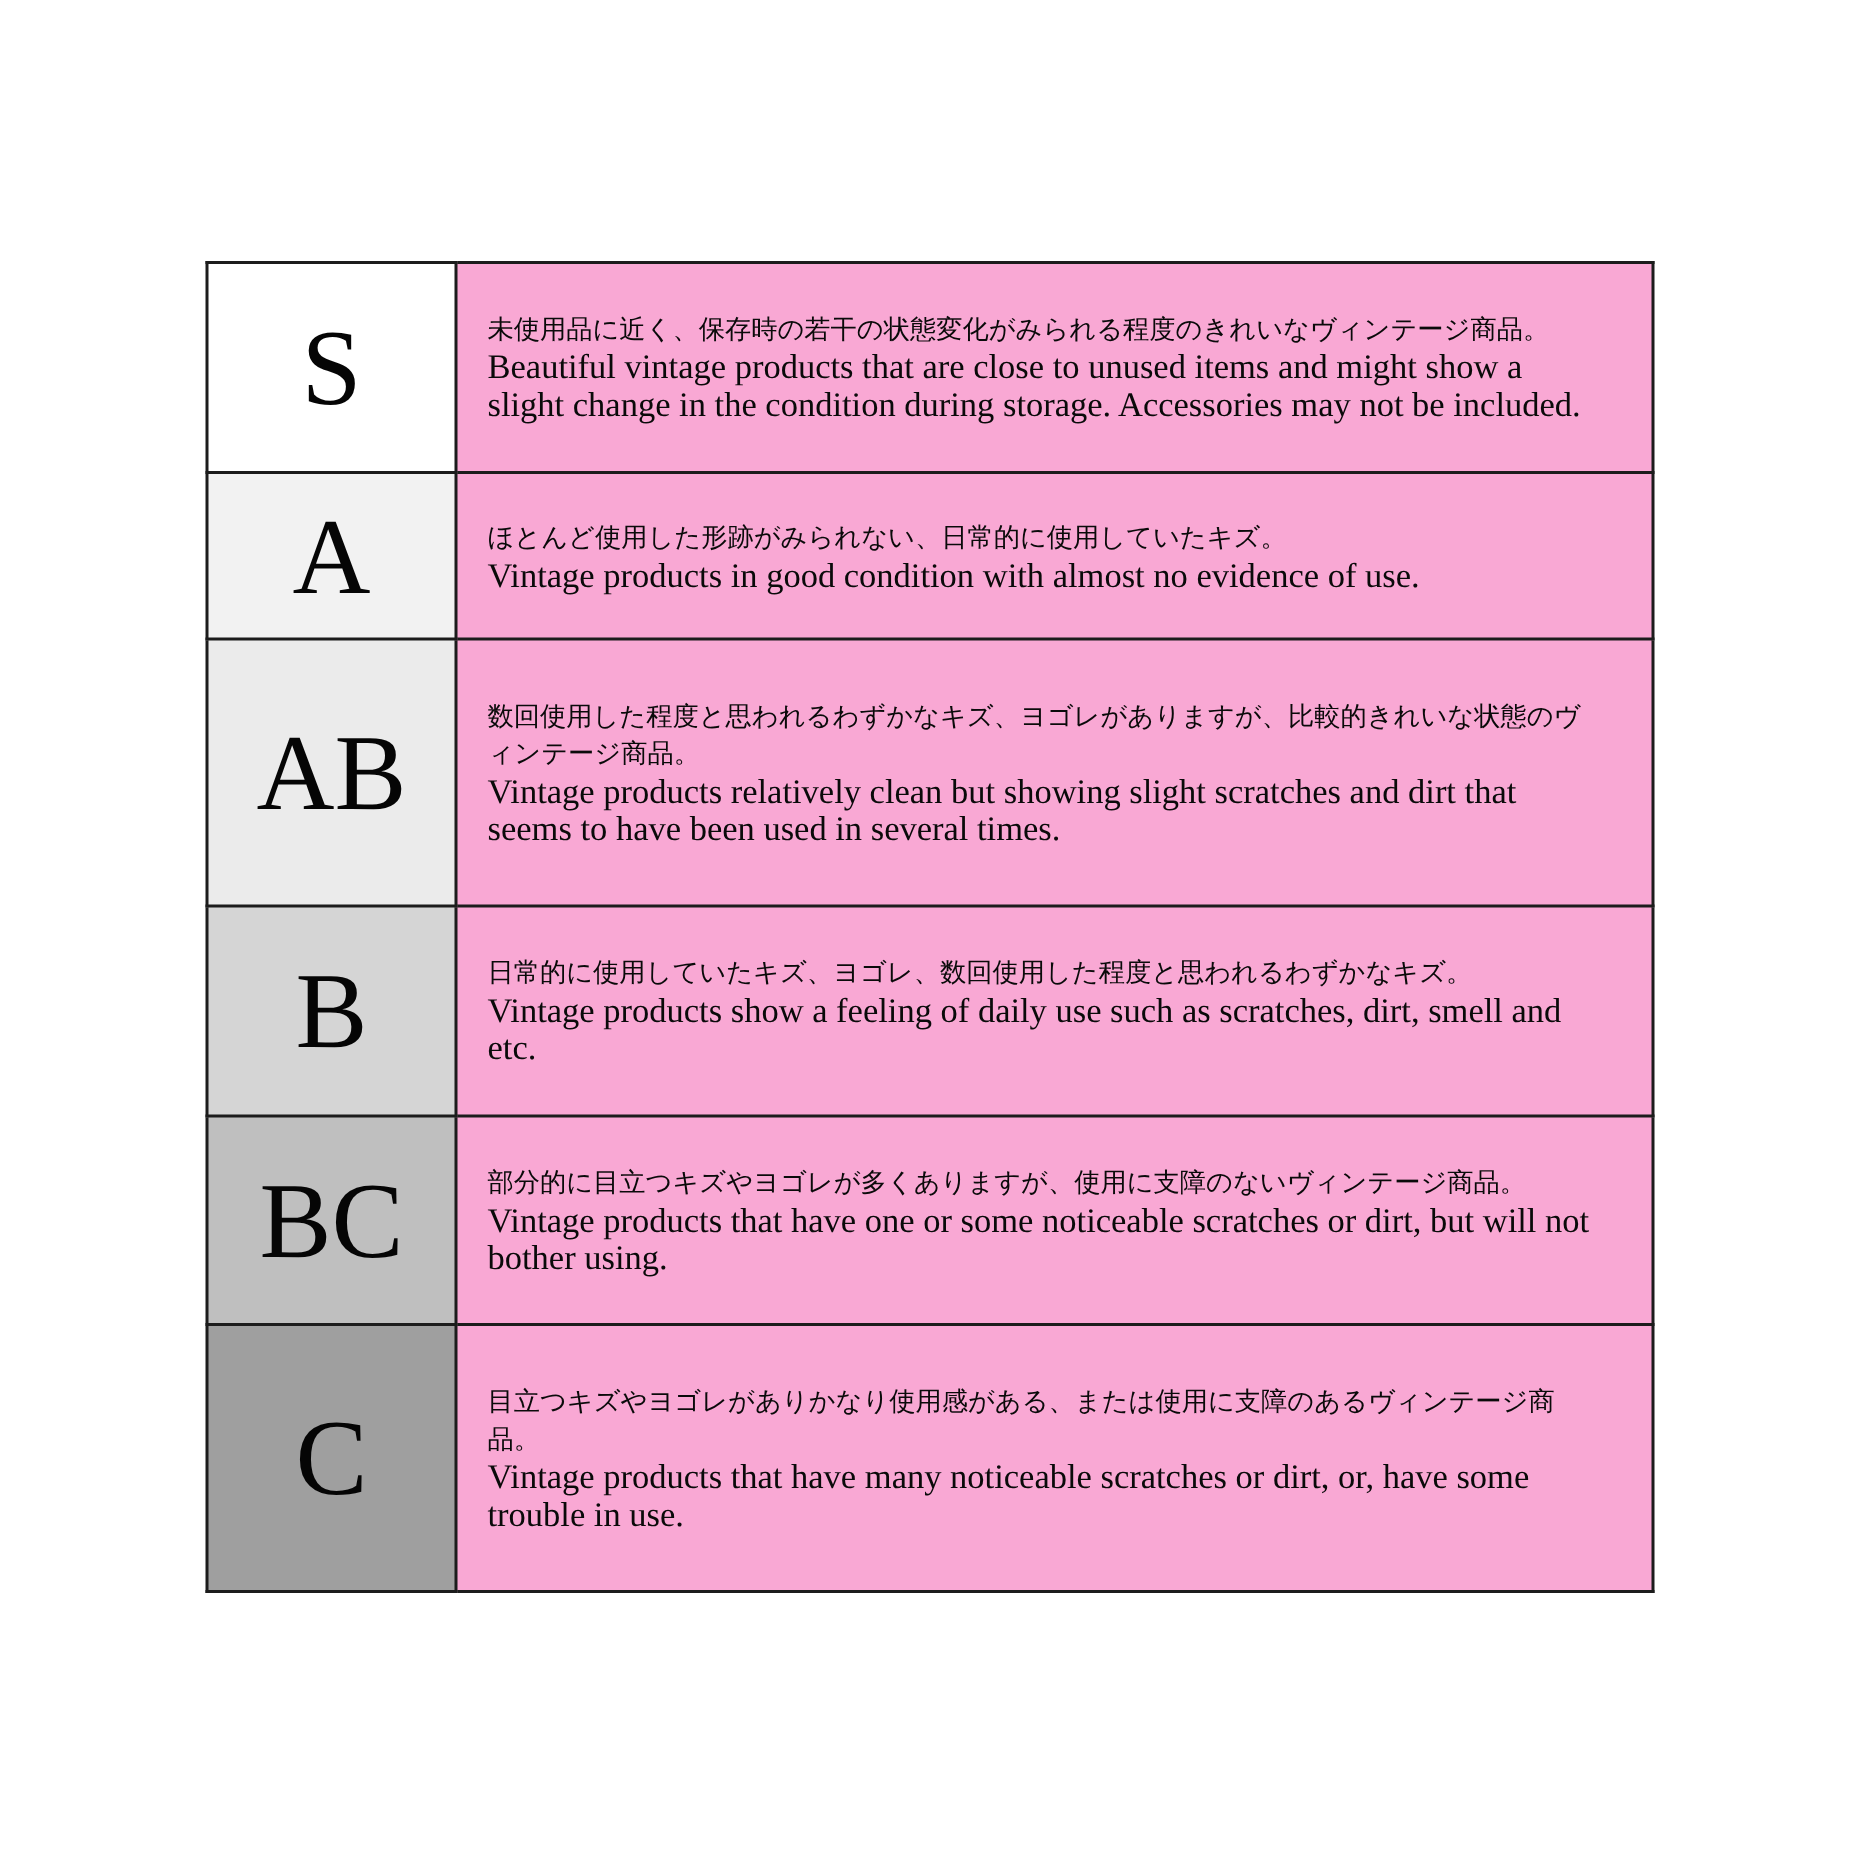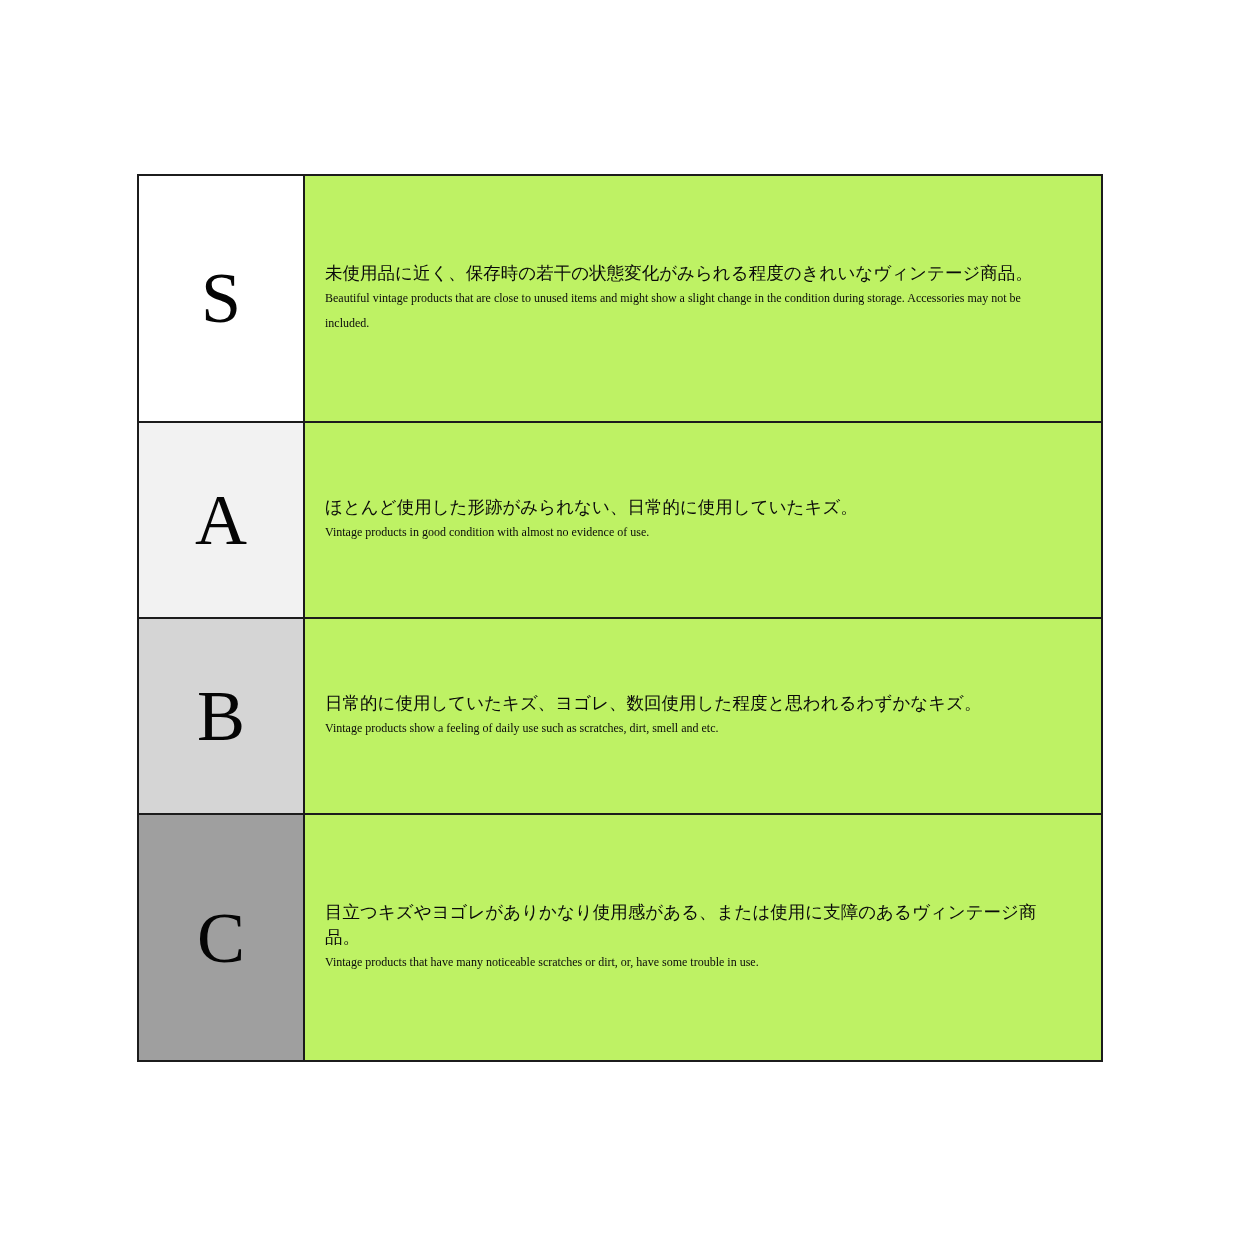--- a/index.html
+++ b/index.html
@@ -36,31 +36,31 @@
     text-align: center;
     vertical-align: middle;
     font-size: 72px;
     line-height: 1;
     color: #050505;
     padding: 0;
     letter-spacing: 0px;
   }
   td.desc-cell {
     vertical-align: middle;
-    background: #bef264;
+    background: #f9a8d4;
     padding: 8px 40px 8px 20px;
     color: #0a0a0a;
   }
   .jp-text {
     font-size: 17.5px;
     line-height: 25px;
     font-family: "Liberation Serif", "DejaVu Serif", serif;
   }
   .en-text {
-    font-size: 12px;
+    font-size: 23px;
     line-height: 25px;
     font-family: "Liberation Serif", "DejaVu Serif", serif;
   }
 </style>
 </head>
 <body>
 
 <div class="page">
   <div class="grade-table-wrap">
     <table class="grade-table">
@@ -77,24 +77,38 @@
           </td>
         </tr>
         <tr>
           <td class="grade-cell" style="background-color: rgb(242, 242, 242);">A</td>
           <td class="desc-cell">
             <div class="jp-text">ほとんど使用した形跡がみられない、日常的に使用していたキズ。</div>
             <div class="en-text">Vintage products in good condition with almost no evidence of use.</div>
           </td>
         </tr>
         <tr>
+          <td class="grade-cell" style="background-color: rgb(235, 235, 235);">AB</td>
+          <td class="desc-cell">
+            <div class="jp-text">数回使用した程度と思われるわずかなキズ、ヨゴレがありますが、比較的きれいな状態のヴィンテージ商品。</div>
+            <div class="en-text">Vintage products relatively clean but showing slight scratches and dirt that seems to have been used in several times.</div>
+          </td>
+        </tr>
+        <tr>
           <td class="grade-cell" style="background-color: rgb(213, 213, 213);">B</td>
           <td class="desc-cell">
             <div class="jp-text">日常的に使用していたキズ、ヨゴレ、数回使用した程度と思われるわずかなキズ。</div>
             <div class="en-text">Vintage products show a feeling of daily use such as scratches, dirt, smell and etc.</div>
+          </td>
+        </tr>
+        <tr>
+          <td class="grade-cell" style="background-color: rgb(191, 191, 191);">BC</td>
+          <td class="desc-cell">
+            <div class="jp-text">部分的に目立つキズやヨゴレが多くありますが、使用に支障のないヴィンテージ商品。</div>
+            <div class="en-text">Vintage products that have one or some noticeable scratches or dirt, but will not bother using.</div>
           </td>
         </tr>
         <tr>
           <td class="grade-cell" style="background-color: rgb(159, 159, 159);">C</td>
           <td class="desc-cell">
             <div class="jp-text">目立つキズやヨゴレがありかなり使用感がある、または使用に支障のあるヴィンテージ商品。</div>
             <div class="en-text">Vintage products that have many noticeable scratches or dirt, or, have some trouble in use.</div>
           </td>
         </tr>
       </tbody>

